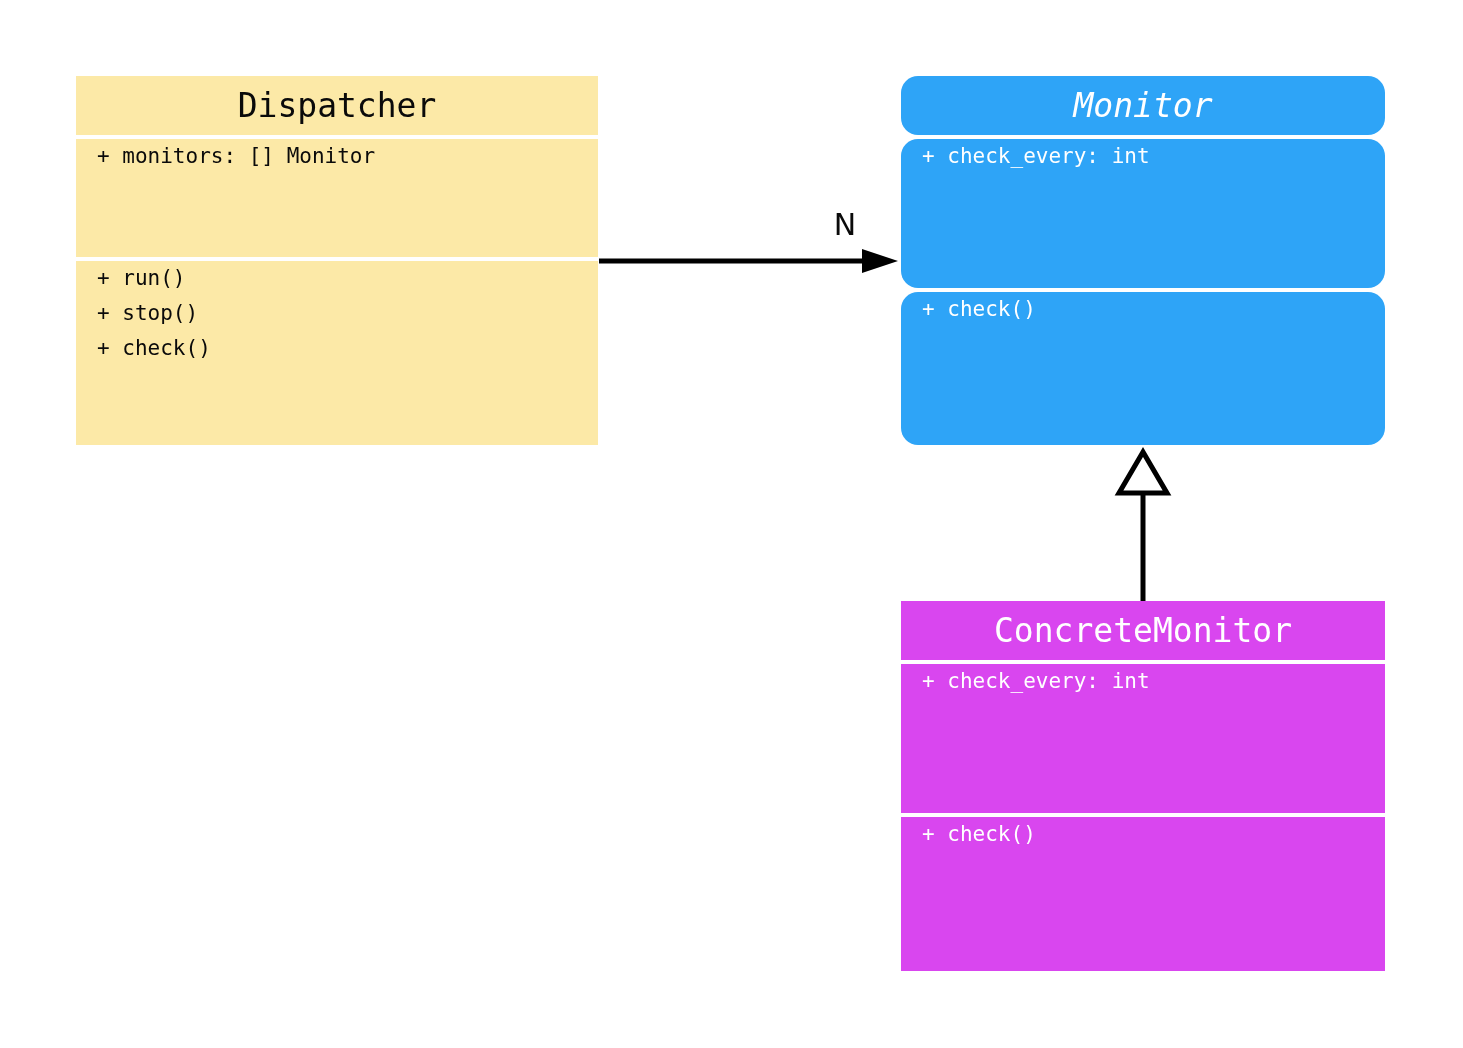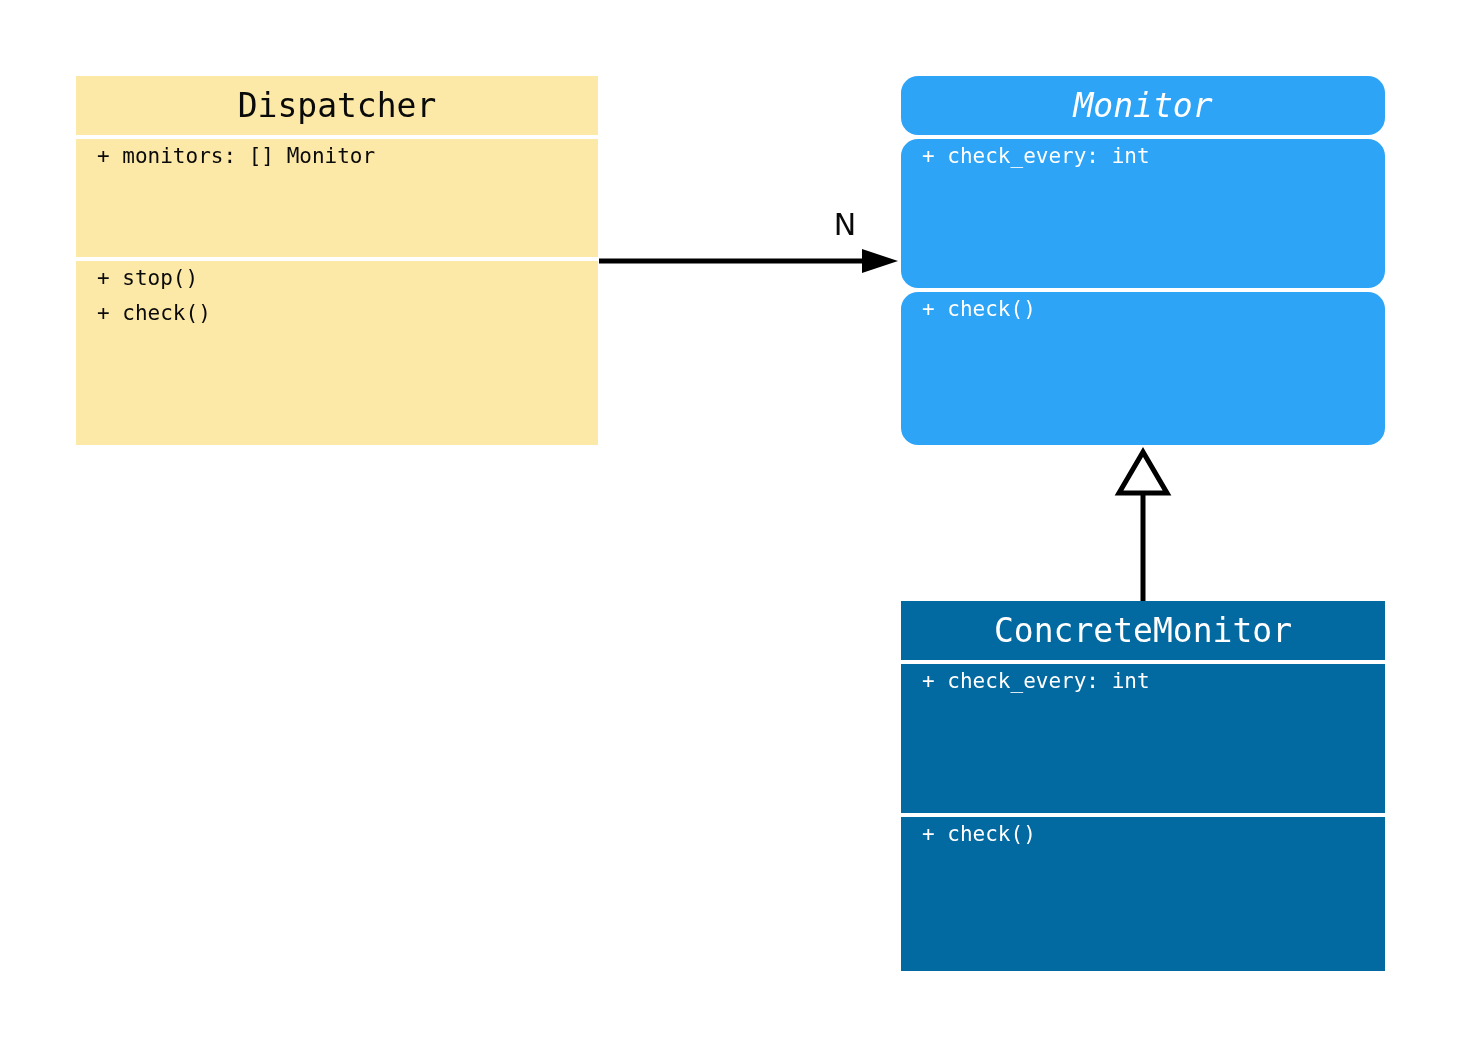--- a/index.html
+++ b/index.html
@@ -46,21 +46,21 @@
   
   .box-monitor { left: 901px; top: 76px; width: 484px; height: 369px; color: #ffffff; }
   .box-monitor .class-title,
   .box-monitor .class-section { background: #2EA4F7; border-radius: 17px; }
   .box-monitor .class-title { font-style: italic; }
   .box-monitor .attrs { flex: 0 0 149px; }
 
   
   .box-concrete { left: 901px; top: 601px; width: 484px; height: 370px; color: #ffffff; }
   .box-concrete .class-title,
-  .box-concrete .class-section { background: #0369a1; }
+  .box-concrete .class-section { background: #d946ef; }
   .box-concrete .attrs { flex: 0 0 149px; }
 
   .edges {
     position: absolute;
     left: 0; top: 0;
     width: 1463px; height: 1048px;
     pointer-events: none;
   }
 
   .multiplicity-label {
@@ -78,20 +78,21 @@
 <body>
 
 <div class="canvas">
 
   <div class="class-box box-dispatcher">
     <div class="class-title">Dispatcher</div>
     <div class="class-section attrs">
       <div>+ monitors: [] Monitor</div>
     </div>
     <div class="class-section methods">
+      <div>+ run()</div>
       <div>+ stop()</div>
       <div>+ check()</div>
     </div>
   </div>
 
   <div class="class-box box-monitor">
     <div class="class-title">Monitor</div>
     <div class="class-section attrs">
       <div>+ check_every: int</div>
     </div>

